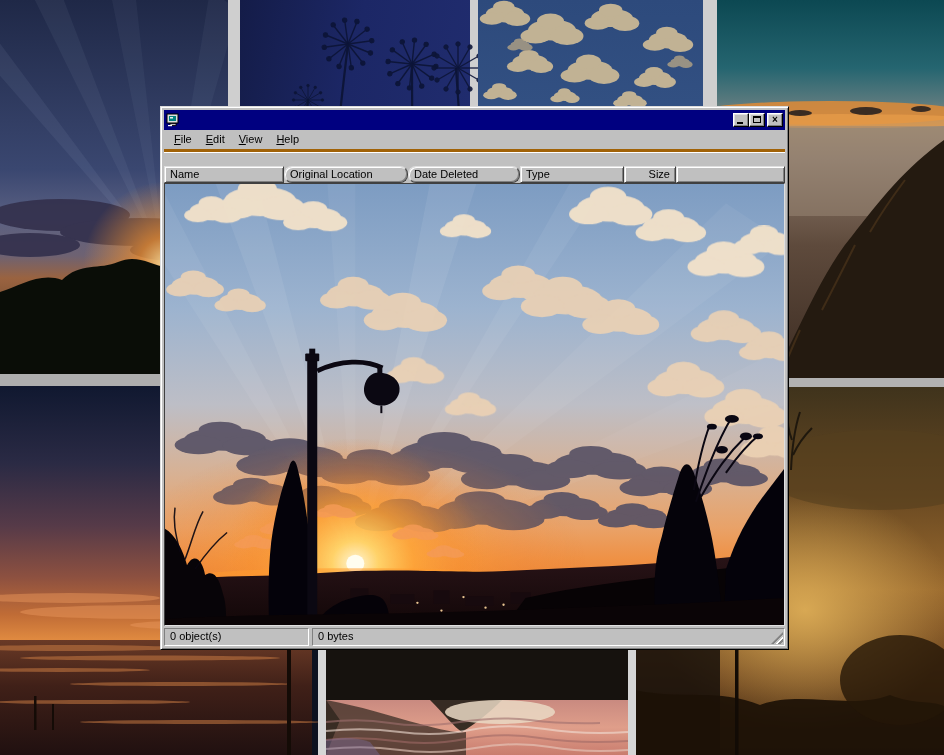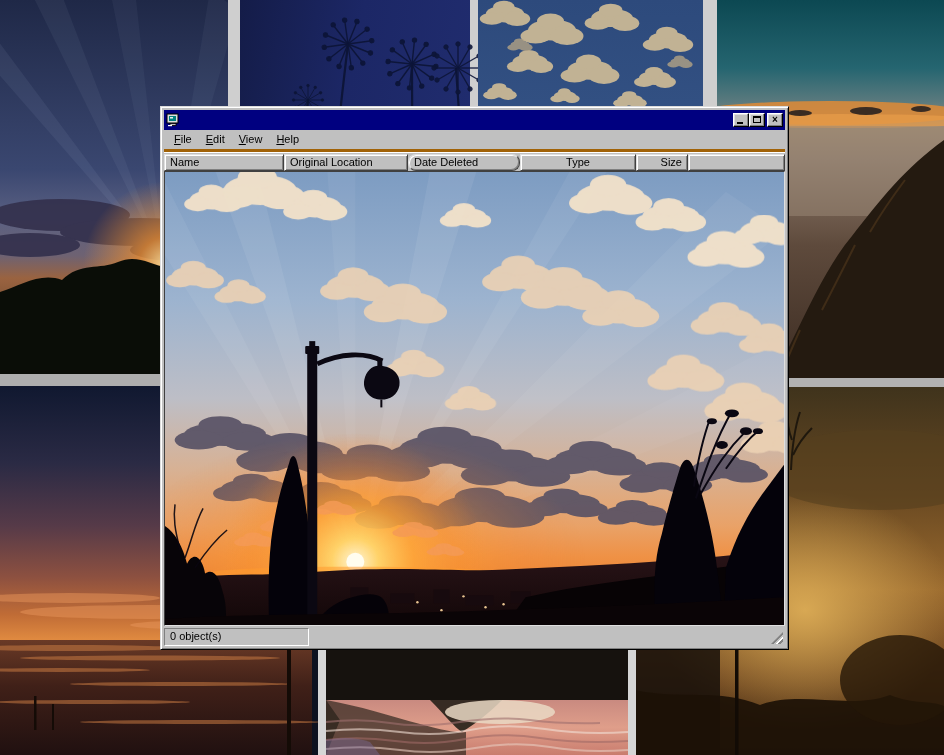--- a/index.html
+++ b/index.html
@@ -24,21 +24,21 @@
     position:relative;display:flex;align-items:center;justify-content:center;
     font-size:10px;font-weight:bold;color:#000;line-height:1;}
   .tbtn.close{margin-left:2px;}
   .glyph-min{position:absolute;left:3px;bottom:2px;width:6px;height:2px;background:#000;}
   .glyph-max{position:absolute;left:3px;top:2px;width:8px;height:7px;
     border:1px solid #000;border-top-width:2px;box-sizing:border-box;}
   .menubar{height:19px;display:flex;align-items:center;padding:0 0 0 3px;flex:0 0 auto;
     border-bottom:3px solid #a16207;box-shadow:0 1px 0 #fff;}
   .menu-item{padding:2px 7px 3px 7px;font-size:11px;color:#000;}
   .menu-item u{text-decoration:underline;}
-  .hdr-row{display:flex;flex:0 0 auto;height:17px;margin-top:2px;}
+  .hdr-row{display:flex;flex:0 0 auto;height:17px;margin-top:14px;}
   .hcell{box-sizing:border-box;height:17px;background:#c0c0c0;
     border:1px solid;border-color:#dfdfdf #404040 #404040 #dfdfdf;
     box-shadow:inset 1px 1px 0 #fff, inset -1px -1px 0 #808080;
     font-size:11px;color:#000;padding:1px 5px 0 5px;white-space:nowrap;overflow:hidden;}
   .client{flex:1 1 auto;position:relative;overflow:hidden;background:#000;
     border:1px solid;border-color:#404040 #dfdfdf #dfdfdf #404040;
     box-shadow:inset 1px 1px 0 #808080, inset -1px -1px 0 #fff;}
   .client svg{display:block;width:100%;height:100%;}
   .statusbar{flex:0 0 auto;height:18px;margin-top:2px;display:flex;gap:3px;position:relative;}
   .spanel{box-sizing:border-box;border:1px solid;border-color:#808080 #fff #fff #808080;
@@ -319,23 +319,23 @@
 
     <div class="menubar">
         <div class="menu-item"><u>F</u>ile</div>
         <div class="menu-item"><u>E</u>dit</div>
         <div class="menu-item"><u>V</u>iew</div>
         <div class="menu-item"><u>H</u>elp</div>
       </div>
 
     <div class="hdr-row">
         <div class="hcell" style="width: 120px; flex: 0 0 auto; text-align: left;">Name</div>
-        <div class="hcell" style="width: 124px; flex: 0 0 auto; text-align: left;">Original Location</div>
+        <div class="hcell" style="width: 124px; flex: 0 0 auto; text-align: left; border-radius: 8px;">Original Location</div>
         <div class="hcell" style="width: 112px; flex: 0 0 auto; text-align: left; border-radius: 8px;">Date Deleted</div>
-        <div class="hcell" style="width: 116px; flex: 0 0 auto; text-align: center;">Type</div>
+        <div class="hcell" style="width: 104px; flex: 0 0 auto; text-align: left;">Type</div>
         <div class="hcell" style="width: 52px; flex: 0 0 auto; text-align: right; padding-left: 16px;">Size</div>
         <div class="hcell" style="flex: 1 1 auto; text-align: left;"></div>
       </div>
 
     <div class="client">
 
       <svg viewBox="0 0 618 458" preserveAspectRatio="none">
         <defs>
           <linearGradient id="phSky" x1="0" y1="0" x2="0" y2="1">
             <stop offset="0" stop-color="#7d9cc2"></stop>
@@ -504,16 +504,17 @@
           <ellipse cx="556" cy="276" rx="6" ry="4"></ellipse>
         </g>
         <path d="M558,458 L560,400 C570,368 582,346 596,326 L618,296 L618,458 Z" fill="#04020a"></path>
 
         <path d="M0,452 C80,446 180,448 300,444 C420,440 520,436 618,430 L618,458 L0,458 Z" fill="#0a0406"></path>
       </svg>
     </div>
 
     <div class="statusbar">
       <div class="spanel sp1">0 object(s)</div>
+      <div class="spanel sp2">0 bytes</div>
       <div class="grip"></div>
     </div>
   </div>
 </div>
 
 </body></html>

